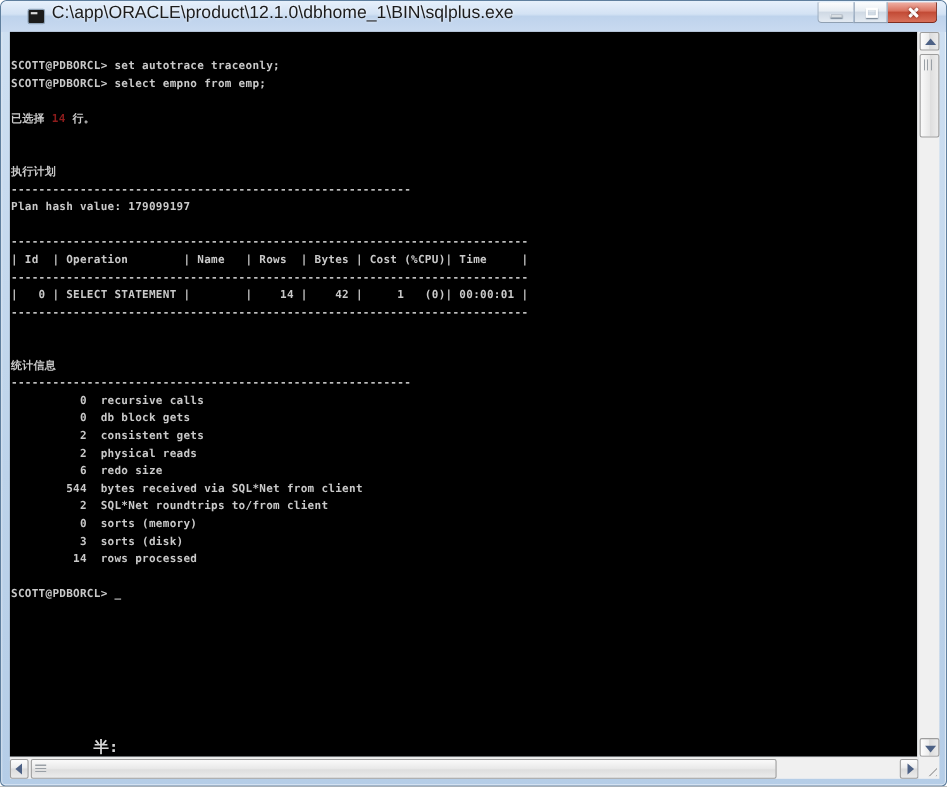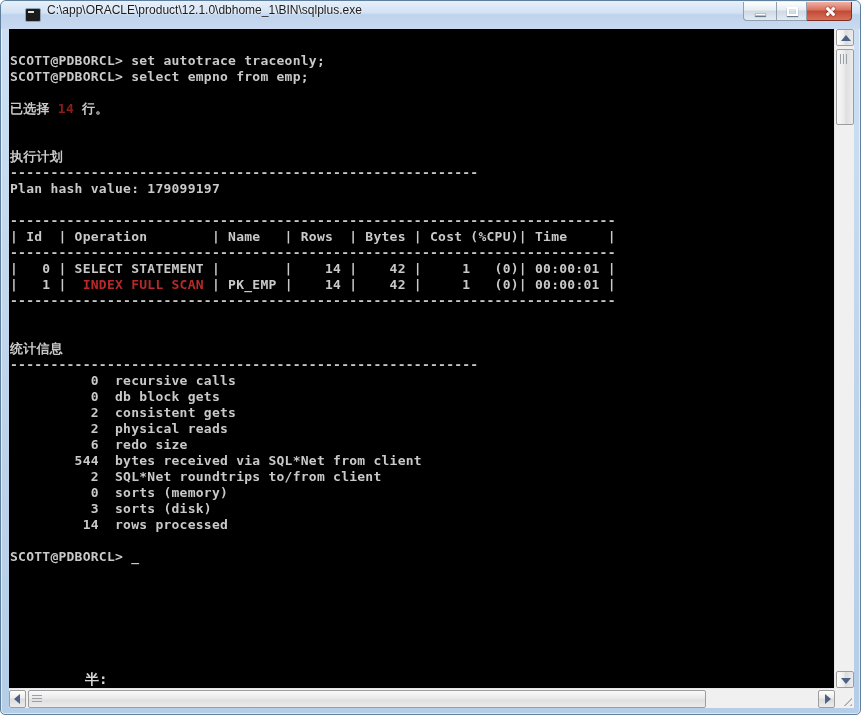--- a/index.html
+++ b/index.html
@@ -12,21 +12,21 @@
             box-shadow: inset 0 0 0 1px rgba(255,255,255,.55); overflow:hidden; }
 
   
   .titlebar { position:absolute; left:0; top:0; width:100%; height:28px;
               background:linear-gradient(180deg,#e6f0fb 0%,#d3e2f4 42%,#bed3ec 50%,#c9daf0 100%);
               border-radius:5px 5px 0 0; }
   .app-icon { position:absolute; left:24px; top:7px; width:16px; height:14px;
               background:#1b1b1b; border:1px solid #8fa3b8; border-radius:2px; }
   .app-icon::after { content:""; position:absolute; left:2px; top:2px; width:6px; height:2px;
               background:#dcdcdc; }
-  .win-title { position:absolute; left:46px; top:2px; font-size:12px; color:#1c1c1c;
+  .win-title { position:absolute; left:46px; top:2px; font-size:16px; color:#1c1c1c;
                text-shadow:0 0 3px rgba(255,255,255,.9); white-space:nowrap; }
 
   .caption-buttons { position:absolute; top:1px; right:8px; height:19px; display:flex; }
   .cbtn { height:19px; border:1px solid #90a0b2; border-top:none; position:relative;
           background:linear-gradient(180deg,#fdfdfd 0%,#e7edf3 45%,#cfd9e4 50%,#e3eaf2 100%); }
   .cbtn.min   { width:33px; border-radius:0 0 0 4px; border-right:none; }
   .cbtn.max   { width:31px; }
   .cbtn.close { width:45px; border-radius:0 0 4px 0; border-left:none; border-color:#7e2d20;
           background:linear-gradient(180deg,#efb1a5 0%,#d9705d 45%,#c24a35 50%,#d8705a 100%); }
   .glyph-min { position:absolute; left:11px; top:11px; width:11px; height:3px;
@@ -38,21 +38,21 @@
                width:3px; height:11px; background:#fff; border-radius:1px;
                box-shadow:0 0 2px rgba(80,10,0,.8); }
   .glyph-close::before { transform:rotate(45deg); }
   .glyph-close::after  { transform:rotate(-45deg); }
 
   
   .console { position:absolute; left:8px; top:28px; width:825px; height:659px;
              background:#000; overflow:hidden; }
   .console-lines { padding:24px 0 0 1px;
              font-family:"DejaVu Sans Mono","Liberation Mono",monospace;
-             font-size:13px; line-height:16px; font-weight:bold; letter-spacing:.25px;
+             font-size:10px; line-height:16px; font-weight:bold; letter-spacing:.25px;
              color:#c9c9c9; }
   .cline { height:16px; white-space:pre; }
   .cursor { color:#c9c9c9; }
   .ime { position:absolute; left:76px; top:642px; height:18px;
          font-family:"DejaVu Sans Mono","Liberation Mono",monospace;
          font-size:14px; font-weight:bold; color:#d6d6d6; }
 
   
   .vsb { position:absolute; left:833px; top:28px; width:20px; height:659px;
          background:#f0f0f0; border-left:1px solid #e6e6e6; }
@@ -119,21 +119,20 @@
         <div class="cline">&nbsp;</div>
         <div class="cline">&nbsp;</div>
         <div class="cline"><span>执行计划</span></div>
         <div class="cline"><span>----------------------------------------------------------</span></div>
         <div class="cline"><span>Plan hash value: 179099197</span></div>
         <div class="cline">&nbsp;</div>
         <div class="cline"><span>---------------------------------------------------------------------------</span></div>
         <div class="cline"><span>| Id  | Operation        | Name   | Rows  | Bytes | Cost (%CPU)| Time     |</span></div>
         <div class="cline"><span>---------------------------------------------------------------------------</span></div>
         <div class="cline"><span>|   0 | SELECT STATEMENT |        |    14 |    42 |     1   (0)| 00:00:01 |</span></div>
-        <div class="cline"><span>|   1 |  </span><span style="color: rgb(184, 42, 42);">INDEX FULL SCAN</span><span> | PK_EMP |    14 |    42 |     1   (0)| 00:00:01 |</span></div>
         <div class="cline"><span>---------------------------------------------------------------------------</span></div>
         <div class="cline">&nbsp;</div>
         <div class="cline">&nbsp;</div>
         <div class="cline"><span>统计信息</span></div>
         <div class="cline"><span>----------------------------------------------------------</span></div>
         <div class="cline"><span>          0  recursive calls</span></div>
         <div class="cline"><span>          0  db block gets</span></div>
         <div class="cline"><span>          2  consistent gets</span></div>
         <div class="cline"><span>          2  physical reads</span></div>
         <div class="cline"><span>          6  redo size</span></div>

